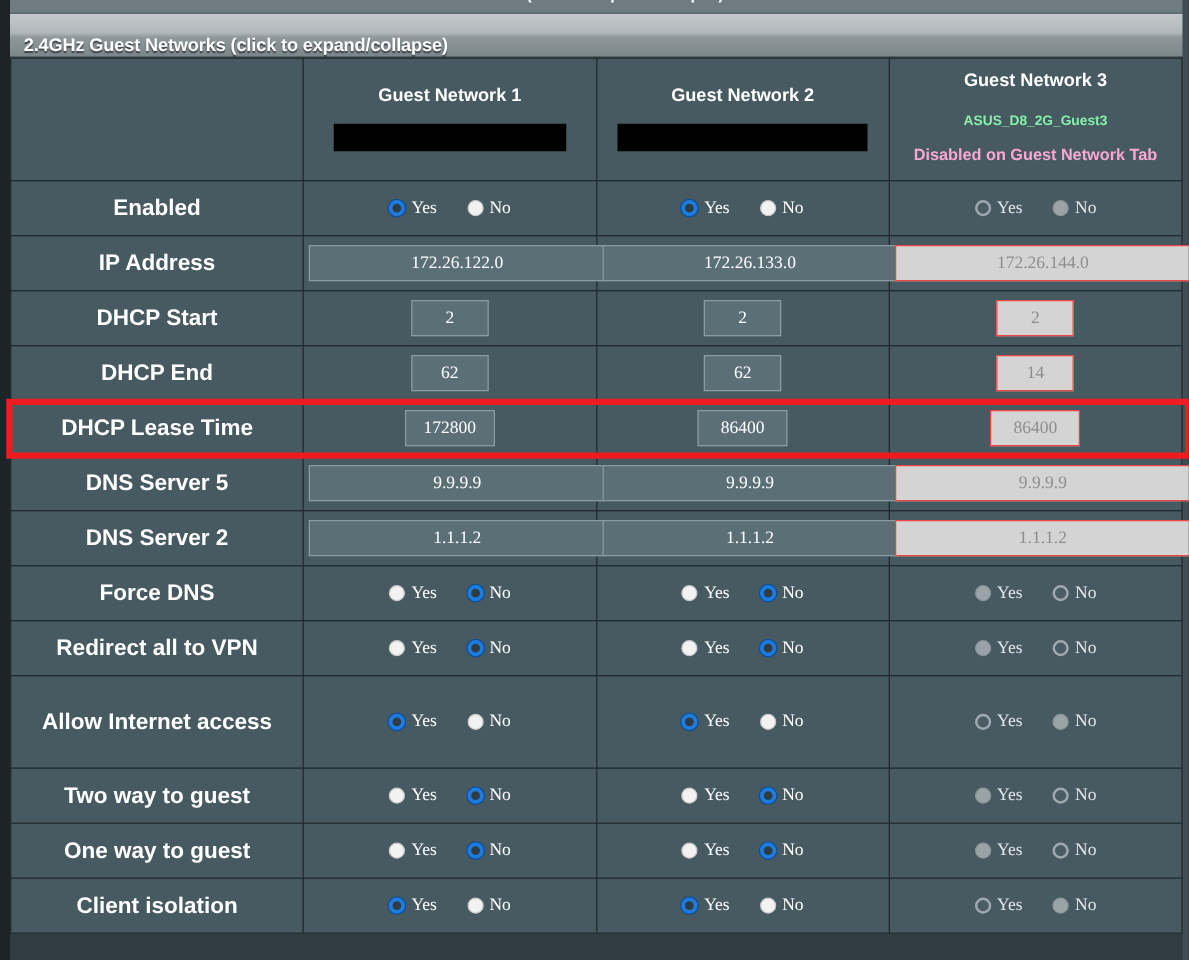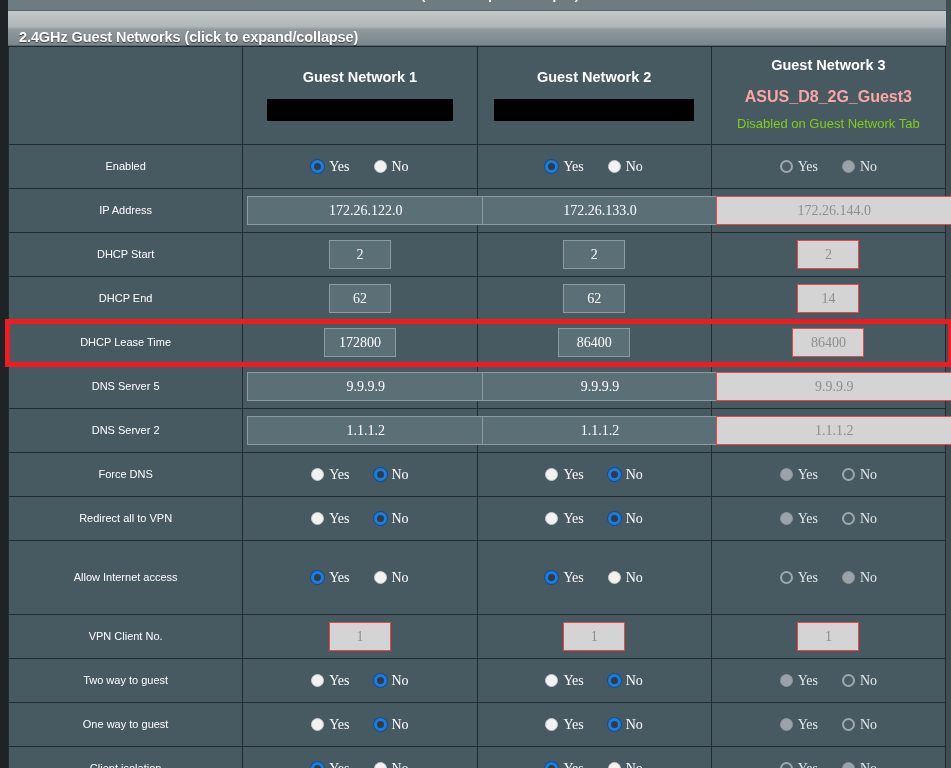--- a/index.html
+++ b/index.html
@@ -61,56 +61,56 @@
   table.netgrid td {
     border: 1px solid #222b2f;
     background: #475a61;
     vertical-align: middle;
     text-align: center;
   }
   td.rowlabel {
     width: 162px;
     background: #2b383e;
     color: #ffffff;
-    font-size: 11px;
-    font-weight: normal;
+    font-size: 18px;
+    font-weight: bold;
     text-align: center;
     padding: 4px 6px;
     line-height: 1.55;
   }
   td.colhead {
     background: #3c4a50;
     padding: 10px 6px 12px;
   }
   td.headblank { background: #3c4a50; }
   .colhead .netname {
     color: #ffffff;
     font-size: 14.5px;
     font-weight: bold;
     margin-bottom: 14px;
   }
   .colhead .ssid {
-    color: #fca5a5;
-    font-size: 16px;
+    color: #86efac;
+    font-size: 11px;
     font-weight: bold;
     min-height: 20px;
     line-height: 20px;
   }
   .redact {
     display: inline-block;
     background: #000000;
     height: 22px;
     vertical-align: middle;
   }
   .redact.w1 { width: 186px; }
   .redact.w2 { width: 200px; }
   .colhead .warn {
-    color: #84cc16;
+    color: #f9a8d4;
     font-size: 13px;
-    font-weight: normal;
+    font-weight: bold;
     margin-top: 9px;
     line-height: 1.25;
   }
 
   
   td.valcell { height: 44px; padding: 3px 4px; }
   td.valcell.tall { height: 74px; }
 
   
   .inp {
@@ -410,26 +410,20 @@
                 <span class="lbl">Yes</span>
               </span>
               <span class="radio-opt dis">
                 <span class="dot off-dis"></span>
                 <span class="lbl">No</span>
               </span>
             </span>
           </td>
         </tr>
         <tr>
-          <td class="rowlabel">VPN Client No.</td>
-          <td class="valcell"><span class="inp narrow disabled">1</span></td>
-          <td class="valcell"><span class="inp narrow disabled">1</span></td>
-          <td class="valcell"><span class="inp narrow disabled">1</span></td>
-        </tr>
-        <tr>
           <td class="rowlabel">Two way to guest</td>
           <td class="valcell">
             <span class="radios">
               <span class="radio-opt">
                 <span class="dot off"></span>
                 <span class="lbl">Yes</span>
               </span>
               <span class="radio-opt">
                 <span class="dot on"></span>
                 <span class="lbl">No</span>

